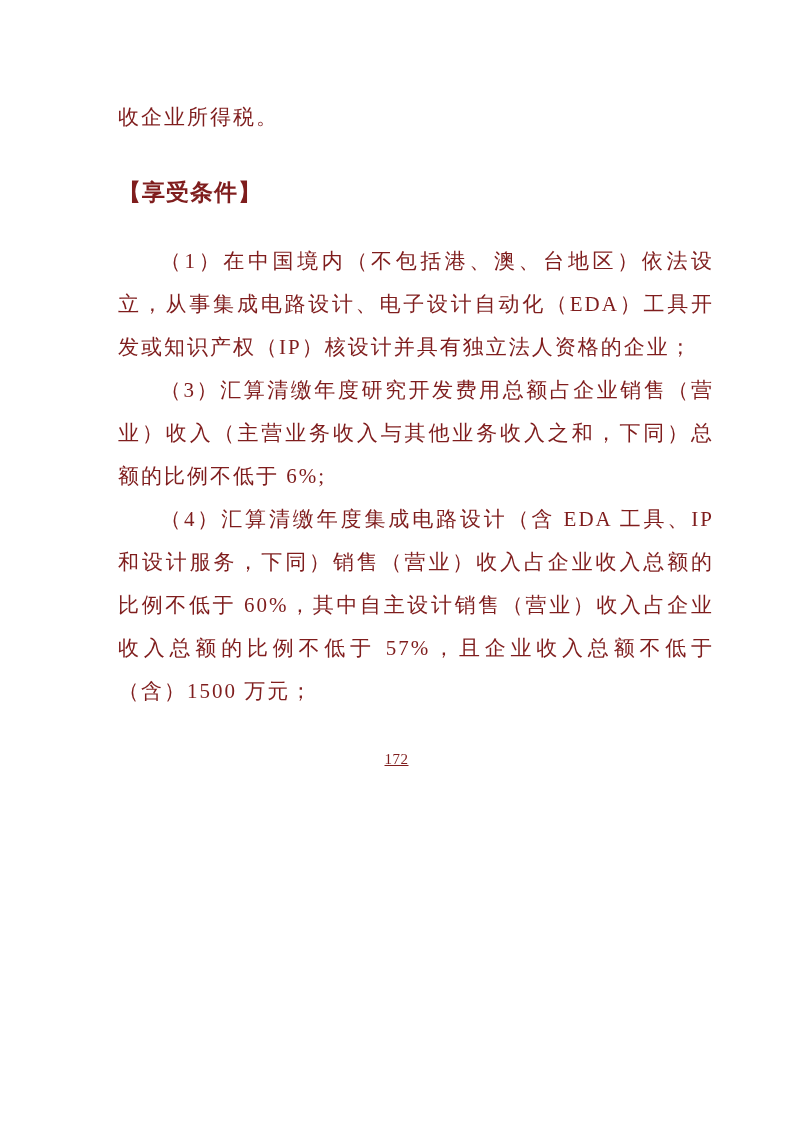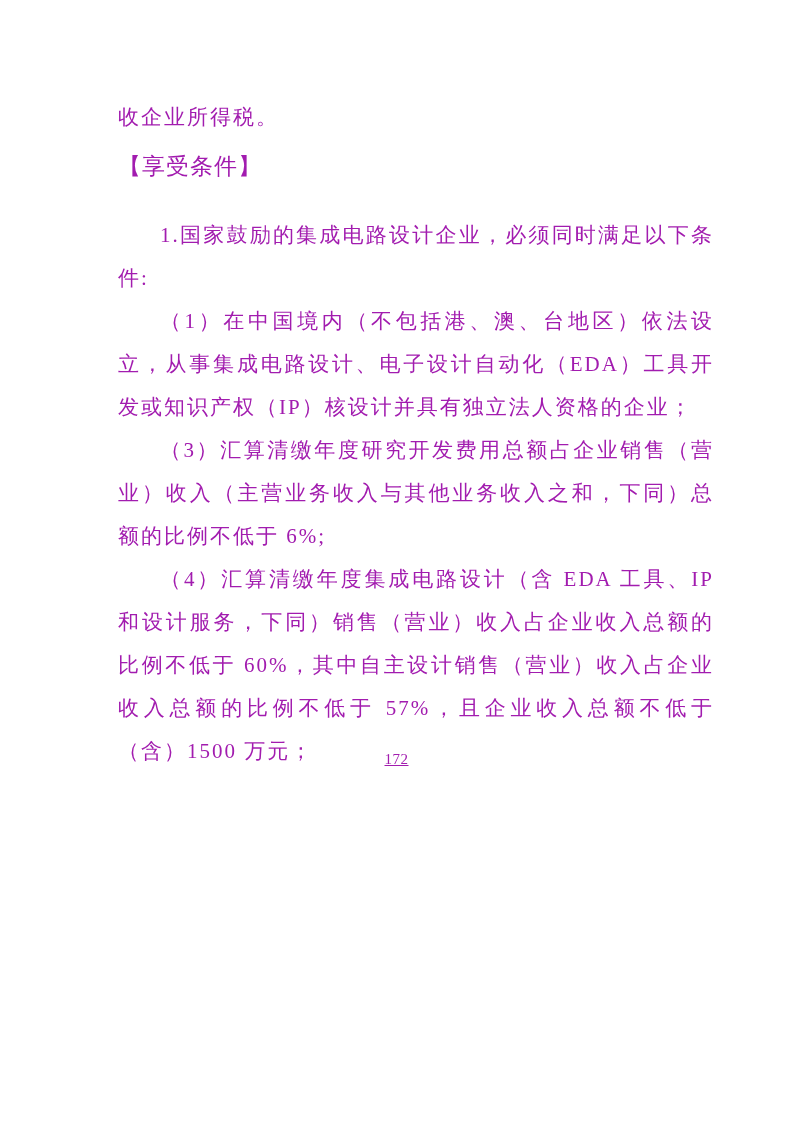--- a/index.html
+++ b/index.html
@@ -6,21 +6,21 @@
     margin: 0;
     padding: 0;
     background: #ffffff;
   }
   .page {
     position: relative;
     width: 793px;
     height: 828px;
     margin: 0 auto;
     background: #ffffff;
-    color: #a21caf;
+    color: #7f1d1d;
     font-family: "Liberation Serif", "DejaVu Serif", serif;
     overflow: hidden;
   }
   .content {
     position: absolute;
     left: 118px;
     top: 96px;
     width: 596px;
   }
   .body-text {
@@ -31,23 +31,23 @@
     text-align: justify;
     text-justify: inter-ideograph;
   }
   .continuation {
     text-indent: 0;
   }
   .para {
     text-indent: 2em;
   }
   .section-heading {
-    margin: 6px 0 26px 0;
+    margin: 32px 0 26px 0;
     font-family: "Liberation Sans", "DejaVu Sans", sans-serif;
-    font-weight: normal;
+    font-weight: bold;
     font-size: 23px;
     line-height: 43px;
     letter-spacing: 1px;
     text-indent: 0;
   }
   .page-number {
     position: absolute;
     left: 0;
     right: 0;
     bottom: 60px;
@@ -61,21 +61,20 @@
 </head>
 <body>
 
 <div class="page">
   <div class="content">
 
     <p class="body-text continuation">收企业所得税。</p>
 
     <h2 class="body-text section-heading">【享受条件】</h2>
 
-    <p class="body-text para">1.国家鼓励的集成电路设计企业，必须同时满足以下条件:</p>
 
     <p class="body-text para">（1）在中国境内（不包括港、澳、台地区）依法设立，从事集成电路设计、电子设计自动化（EDA）工具开发或知识产权（IP）核设计并具有独立法人资格的企业；</p>
 
 
     <p class="body-text para">（3）汇算清缴年度研究开发费用总额占企业销售（营业）收入（主营业务收入与其他业务收入之和，下同）总额的比例不低于 6%;</p>
 
     <p class="body-text para">（4）汇算清缴年度集成电路设计（含 EDA 工具、IP 和设计服务，下同）销售（营业）收入占企业收入总额的比例不低于 60%，其中自主设计销售（营业）收入占企业收入总额的比例不低于 57%，且企业收入总额不低于（含）1500 万元；</p>
 
   </div>
 

